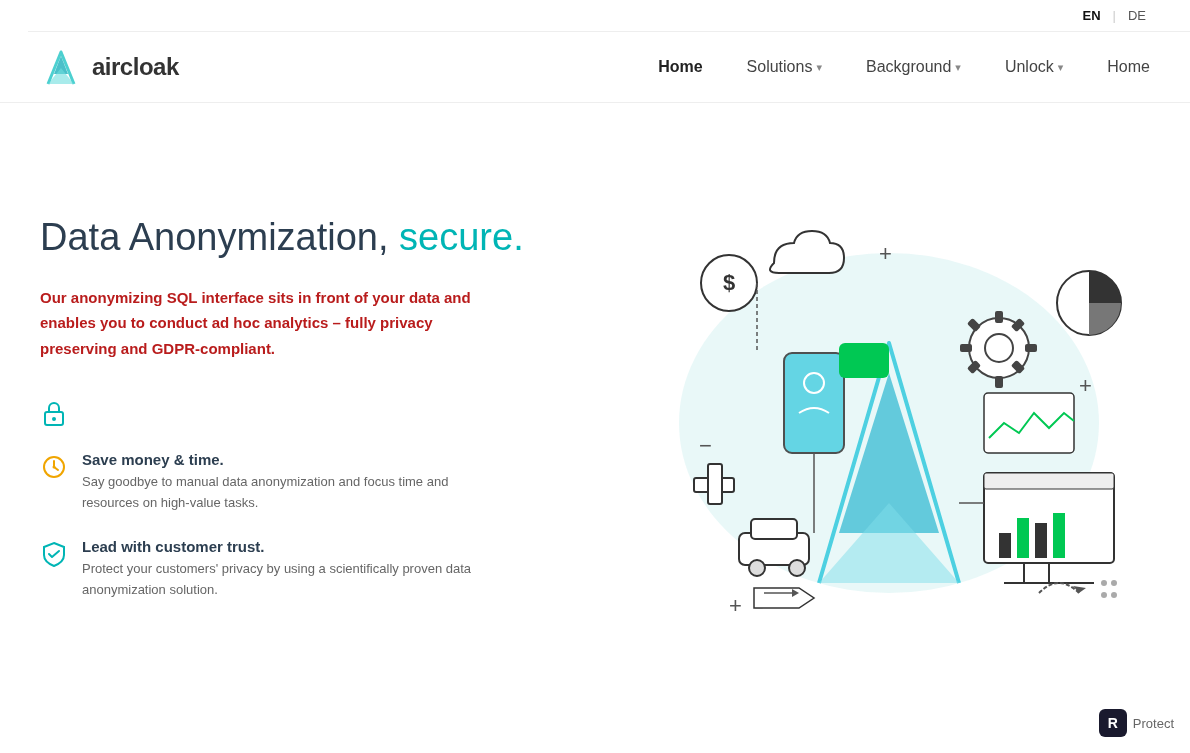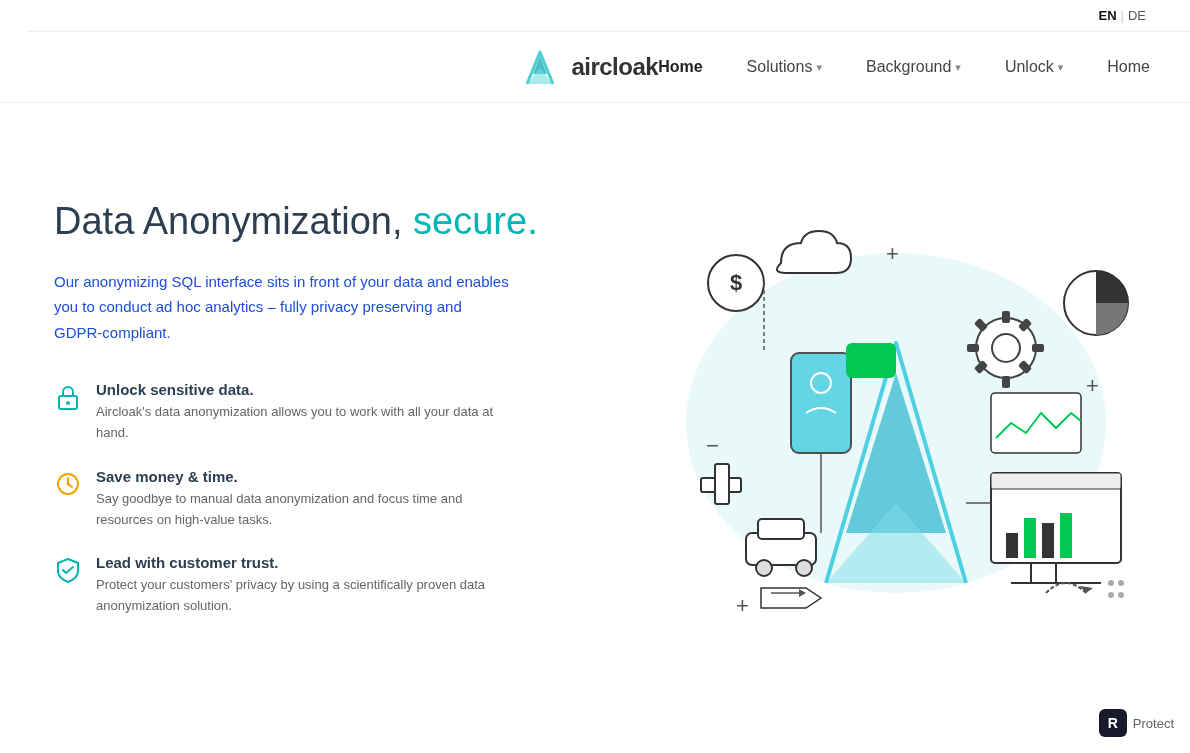--- a/index.html
+++ b/index.html
@@ -2,55 +2,56 @@
 <html><head>
   <meta charset="utf-8">
   <style>
     * { margin: 0; padding: 0; box-sizing: border-box; }
     body { font-family: 'Segoe UI', Arial, sans-serif; background: #fff; color: #333; width: 1190px; min-height: 753px; overflow-x: hidden; }
 
     
     .lang-bar {
       display: flex; justify-content: flex-end; align-items: center;
       padding: 6px 40px; border-bottom: 1px solid #eee;
+      gap: 8px;
       margin-left: 28px;
     }
     .lang-item {
       font-size: 13px; color: #555; cursor: pointer; padding: 2px 4px;
       font-weight: 500;
     }
     .lang-item.active { color: #111; font-weight: 700; }
     .lang-divider { color: #ccc; font-size: 13px; }
 
     
     .navbar {
       display: flex; align-items: center; padding: 14px 40px;
-      border-bottom: 1px solid #eee; justify-content: flex-end;
+      border-bottom: 1px solid #eee; justify-content: space-between;
     }
     .logo-area { display: flex; align-items: center; gap: 10px; }
     .logo-icon { width: 42px; height: 42px; }
     .logo-text { font-size: 24px; font-weight: 400; color: #333; letter-spacing: -0.5px; }
     .logo-text span { font-weight: 700; }
     .nav-links { display: flex; align-items: center; gap: 44px; }
     .nav-link {
       font-size: 16px; color: #444; text-decoration: none; cursor: pointer;
       display: flex; align-items: center; gap: 4px;
     }
     .nav-link.active { font-weight: 600; color: #222; }
     .nav-chevron { font-size: 11px; color: #888; }
 
     
     .hero {
       display: flex; align-items: center; padding: 60px 40px 40px 40px;
-      gap: 28px; min-height: 590px; margin-left: 14px;
+      gap: 28px; min-height: 590px;
     }
     .hero-left { flex: 0 0 520px; }
     .hero-title { font-size: 38px; font-weight: 300; color: #2c3e50; margin-bottom: 24px; line-height: 1.2; }
     .hero-title .accent { color: #00b5b5; font-weight: 400; }
-    .hero-subtitle { font-size: 15px; color: #1d4ed8; line-height: 1.7; margin-bottom: 36px; max-width: 460px; }
+    .hero-subtitle { font-size: 15px; color: #b91c1c; line-height: 1.7; margin-bottom: 36px; max-width: 460px; font-weight: bold; }
 
     .features { display: flex; flex-direction: column; gap: 24px; }
     .feature-item { display: flex; align-items: flex-start; gap: 14px; }
     .feature-icon { width: 28px; height: 28px; flex-shrink: 0; margin-top: 2px; }
     .feature-content {}
     .feature-title { font-size: 15px; font-weight: 600; color: #2c3e50; margin-bottom: 4px; }
     .feature-desc { font-size: 13px; color: #666; line-height: 1.6; max-width: 400px; }
 
     
     .hero-right {
@@ -121,24 +122,20 @@
     <p class="hero-subtitle">Our anonymizing SQL interface sits in front of your data and enables you to conduct ad hoc analytics – fully privacy preserving and GDPR-compliant.</p>
 
     <div class="features">
 
       <div class="feature-item">
         <svg class="feature-icon" viewBox="0 0 28 28" fill="none">
           <rect x="5" y="13" width="18" height="13" rx="2" stroke="#00b5b5" stroke-width="2" fill="none"></rect>
           <path d="M9 13V9a5 5 0 0 1 10 0v4" stroke="#00b5b5" stroke-width="2" fill="none"></path>
           <circle cx="14" cy="20" r="2" fill="#00b5b5"></circle>
         </svg>
-        <div class="feature-content">
-          <div class="feature-title">Unlock sensitive data.</div>
-          <div class="feature-desc">Aircloak's data anonymization allows you to work with all your data at hand.</div>
-        </div>
       </div>
 
       <div class="feature-item">
         <svg class="feature-icon" viewBox="0 0 28 28" fill="none">
           <circle cx="14" cy="14" r="10" stroke="#f0a500" stroke-width="2" fill="none"></circle>
           <line x1="14" y1="8" x2="14" y2="14" stroke="#f0a500" stroke-width="2" stroke-linecap="round"></line>
           <line x1="14" y1="14" x2="18" y2="17" stroke="#f0a500" stroke-width="2" stroke-linecap="round"></line>
           <circle cx="14" cy="14" r="1.5" fill="#f0a500"></circle>
         </svg>
         <div class="feature-content">

